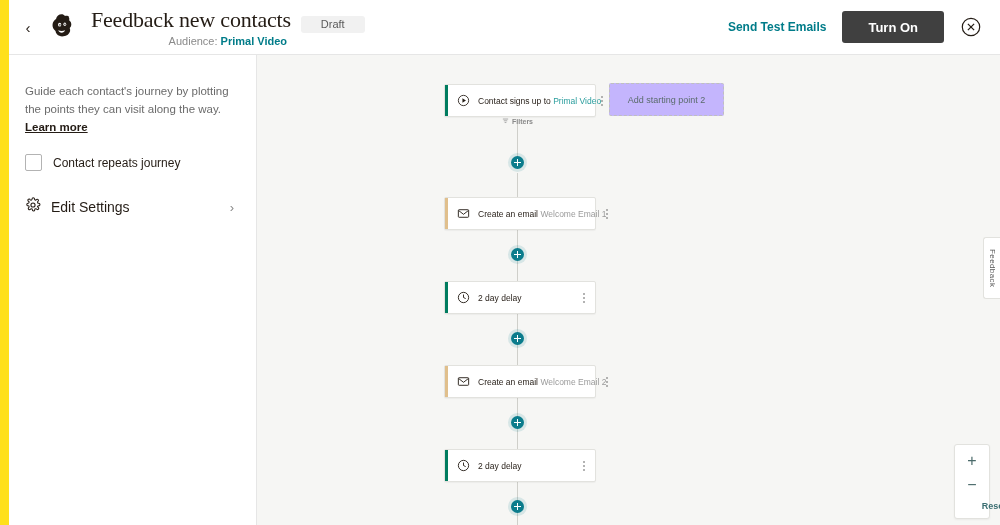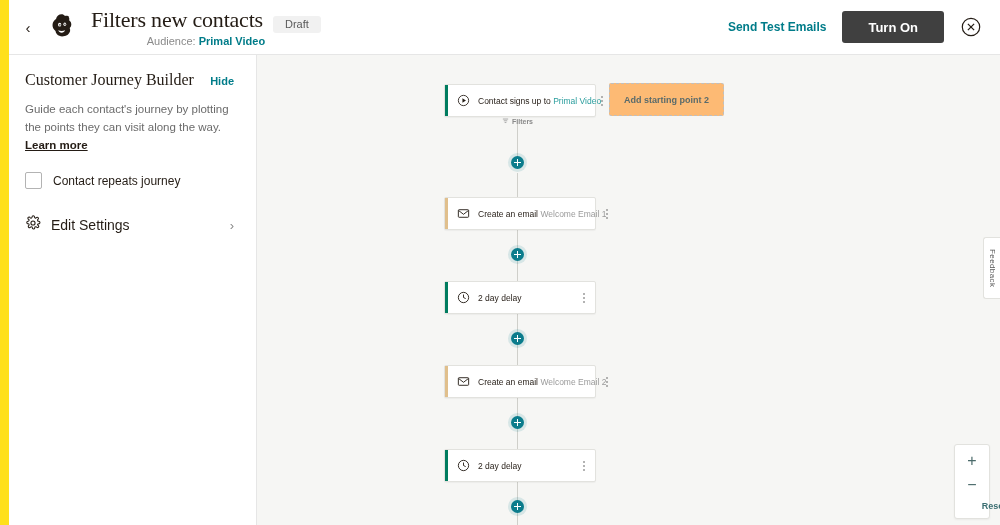--- a/index.html
+++ b/index.html
@@ -30,21 +30,21 @@
   .logo-wrap svg { display: block; }
   .title-block { margin-left: 8px; display: flex; flex-direction: column; justify-content: center; }
   .title-row { display: flex; align-items: center; gap: 10px; }
   .page-title {
     font-family: "Liberation Serif", serif;
     font-size: 22px; color: #241c15; font-weight: 400; letter-spacing: -0.2px;
     white-space: nowrap;
   }
   .draft-badge {
     background: #f1f1f1; color: #5a5a5a; font-size: 11px;
-    padding: 3px 12px; border-radius: 3px; line-height: 1; margin-top: 8px;
+    padding: 3px 20px; border-radius: 3px; line-height: 1; margin-top: 8px;
   }
   .audience-row { font-size: 11px; color: #8a8a8a; margin-top: 2px; text-align: center; }
   .audience-row .aud-name { color: #007c89; font-weight: 700; }
   .header-right {
     margin-left: auto; display: flex; align-items: center; gap: 16px; padding-right: 18px;
   }
   .send-test {
     font-size: 12px; color: #007c89; font-weight: 700; cursor: pointer; white-space: nowrap;
   }
   .turn-on-btn {
@@ -104,23 +104,23 @@
   .node-text { font-size: 8.5px; color: #241c15; white-space: nowrap; }
   .node-text .muted { color: #9a9a9a; }
   .node-text .teal { color: #2a9d9d; }
   .kebab {
     margin-left: auto; width: 18px; display: flex; flex-direction: column;
     align-items: center; gap: 2px; cursor: pointer; padding-right: 4px;
   }
   .kebab span { width: 2px; height: 2px; background: #9a9a9a; border-radius: 50%; display: block; }
 
   .add-start-btn {
-    position: absolute; background: #fdba74; border: 1px dashed #bfbfbf; border-radius: 2px;
+    position: absolute; background: #c4b5fd; border: 1px dashed #bfbfbf; border-radius: 2px;
     display: flex; align-items: center; justify-content: center;
-    font-size: 9px; font-weight: 700; color: #5a6b6b; cursor: pointer;
+    font-size: 9px; font-weight: 400; color: #5a6b6b; cursor: pointer;
   }
   .filters-label {
     position: absolute; display: flex; align-items: center; gap: 3px;
     font-size: 7px; color: #8a8a8a; font-weight: 700; cursor: pointer;
   }
   .plus-node {
     position: absolute; width: 13px; height: 13px; border-radius: 50%;
     background: #0b7c8c; display: flex; align-items: center; justify-content: center;
     cursor: pointer; box-shadow: 0 0 0 3px rgba(11,124,140,0.13);
   }
@@ -174,21 +174,21 @@
         </g>
         <g fill="#241c15">
           <ellipse cx="27.6" cy="27.4" rx="1.5" ry="1.9"></ellipse>
           <ellipse cx="38.3" cy="26.4" rx="1.3" ry="1.7"></ellipse>
         </g>
       </svg>
     </div>
 
     <div class="title-block">
       <div class="title-row">
-        <div class="page-title">Filters new contacts</div>
+        <div class="page-title">Feedback new contacts</div>
         <div class="draft-badge">Draft</div>
       </div>
       <div class="audience-row">
         <span>Audience:</span>
         <span class="aud-name">Primal Video</span>
       </div>
     </div>
 
     <div class="header-right">
       <div class="send-test">Send Test Emails</div>
@@ -197,24 +197,20 @@
         <svg width="22" height="22" viewBox="0 0 24 24" fill="none" stroke="#241c15" stroke-width="1.3">
           <circle cx="12" cy="12" r="9.5"></circle>
           <line x1="8.6" y1="8.6" x2="15.4" y2="15.4"></line>
           <line x1="15.4" y1="8.6" x2="8.6" y2="15.4"></line>
         </svg>
       </div>
     </div>
   </div>
 
   <div class="sidebar">
-    <div class="sb-head">
-      <div class="sb-title">Customer Journey Builder</div>
-      <div class="sb-hide">Hide</div>
-    </div>
 
     <div class="sb-desc">
       <span>Guide each contact's journey by plotting the points they can visit along the way.</span>
       <a href="#">Learn more</a>
     </div>
 
     <div class="sb-check-row">
       <div class="sb-checkbox"></div>
       <div class="sb-check-label">Contact repeats journey</div>
     </div>

